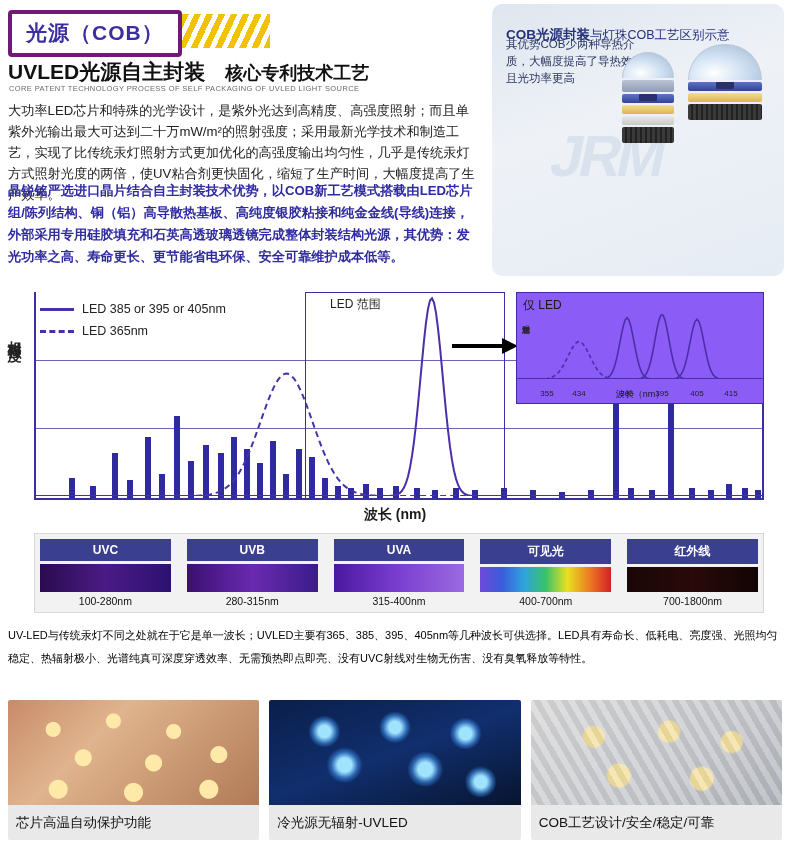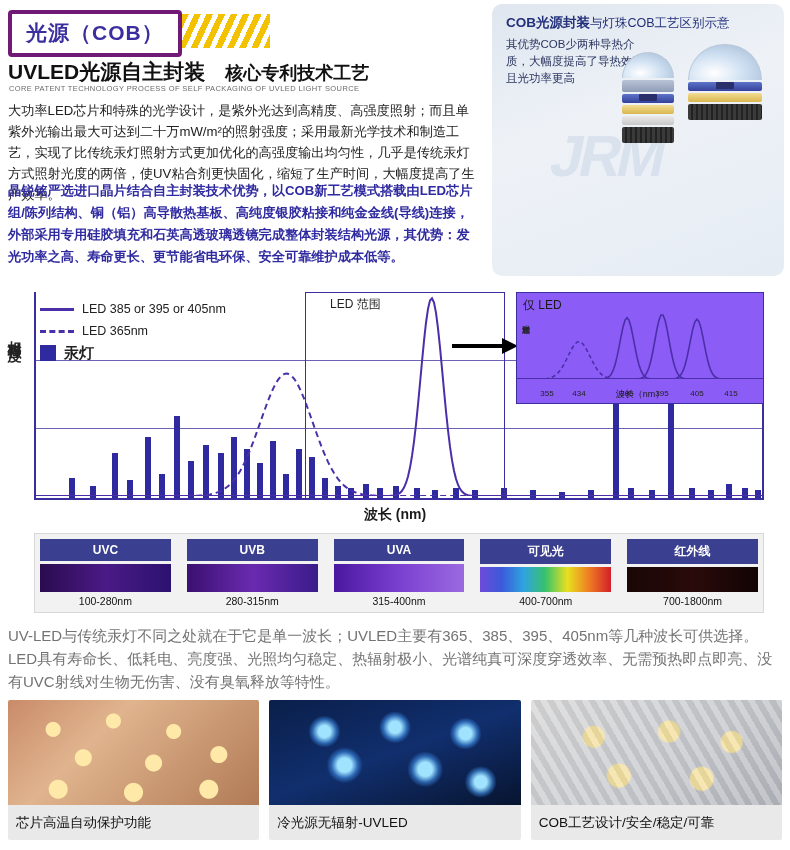--- a/index.html
+++ b/index.html
@@ -35,21 +35,21 @@
   .para.p1 { top:100px; }
   .para.p2 { top:180px; color:#2f2aa0; font-weight:bold; line-height:22px; }
 
   
   .cob-panel {
     position:absolute; left:492px; top:4px; width:292px; height:272px;
     border-radius:10px;
     background: linear-gradient(160deg,#dfe6ef 0%, #eef2f7 40%, #e6ecf4 100%);
     overflow:hidden;
   }
-  .cob-title { position:absolute; left:14px; top:10px; font-size:12.5px; color:#23307a; }
+  .cob-title { position:absolute; left:14px; top:22px; font-size:12.5px; color:#23307a; }
   .cob-title b { font-size:13.5px; }
   .cob-desc { position:absolute; left:14px; top:32px; font-size:11.5px; line-height:17px; color:#2a3560; width:150px; }
   .wm {
     position:absolute; left:60px; top:118px; font-size:58px; font-weight:bold;
     color:#c9d6e6; opacity:.55; transform:skewX(-12deg); letter-spacing:-4px;
   }
   
   .chip-col { position:absolute; }
   .chip-col.left { left:130px; top:48px; }
   .chip-col.right { left:196px; top:40px; }
@@ -122,21 +122,21 @@
   .band .spec { height:28px; margin:3px 0; }
   .band .rng { text-align:center; font-size:10.5px; color:#111; }
   .sp-uvc { background:linear-gradient(90deg,#2a0b4f,#4b1a86,#2b1270); }
   .sp-uvb { background:linear-gradient(90deg,#3a1070,#6a2ab0,#3a1c8a); }
   .sp-uva { background:linear-gradient(90deg,#4a17a0,#7a3fd0,#9b6ae0); }
   .sp-vis { background:linear-gradient(90deg,#6d4bd8,#3b5bdb,#2fa3e0,#39c26b,#e8e020,#ee7d22,#d3202a); }
   .sp-ir  { background:linear-gradient(90deg,#1a0606,#2a0a0a,#120404); }
   .band.b-vis .cap, .band.b-ir .cap { background:#3a3f8f; }
 
   
-  .bottom-para { position:absolute; left:8px; top:624px; width:770px; font-size:15px; line-height:23px; color:#737373; }
+  .bottom-para { position:absolute; left:8px; top:624px; width:770px; font-size:11px; line-height:23px; color:#000000; }
 
   
   .cards { position:absolute; left:8px; top:700px; width:774px; height:140px; display:flex; gap:10px; }
   .card { position:relative; flex:1; border-radius:2px; overflow:hidden; }
   .card .img { height:105px; width:100%; }
   .card .cap { height:35px; display:flex; align-items:center; padding-left:8px; font-size:13.5px; color:#111; background:#e9e9e9; }
   .img1 { background:
       radial-gradient(circle at 18% 28%, #ffe9a8 7px, transparent 8px),
       radial-gradient(circle at 42% 20%, #ffe9a8 7px, transparent 8px),
       radial-gradient(circle at 66% 30%, #ffe9a8 7px, transparent 8px),
@@ -263,24 +263,20 @@
 
 <div class="legend">
   <div class="row">
       <span class="swatch-line"></span>
       <span class="lab">LED 385 or 395 or 405nm</span>
     </div>
   <div class="row">
       <span class="swatch-dash"></span>
       <span class="lab">LED 365nm</span>
     </div>
-  <div class="row">
-      <span class="swatch-box"></span>
-      <span class="lab big">汞灯</span>
-    </div>
 </div>
 
 <div class="arrow">
   <div class="shaft"></div>
     <div class="head"></div>
 </div>
 
 <div class="inset">
   <div class="inset-title">仅 LED</div>
   <div class="inset-ylab">相对强度</div>

